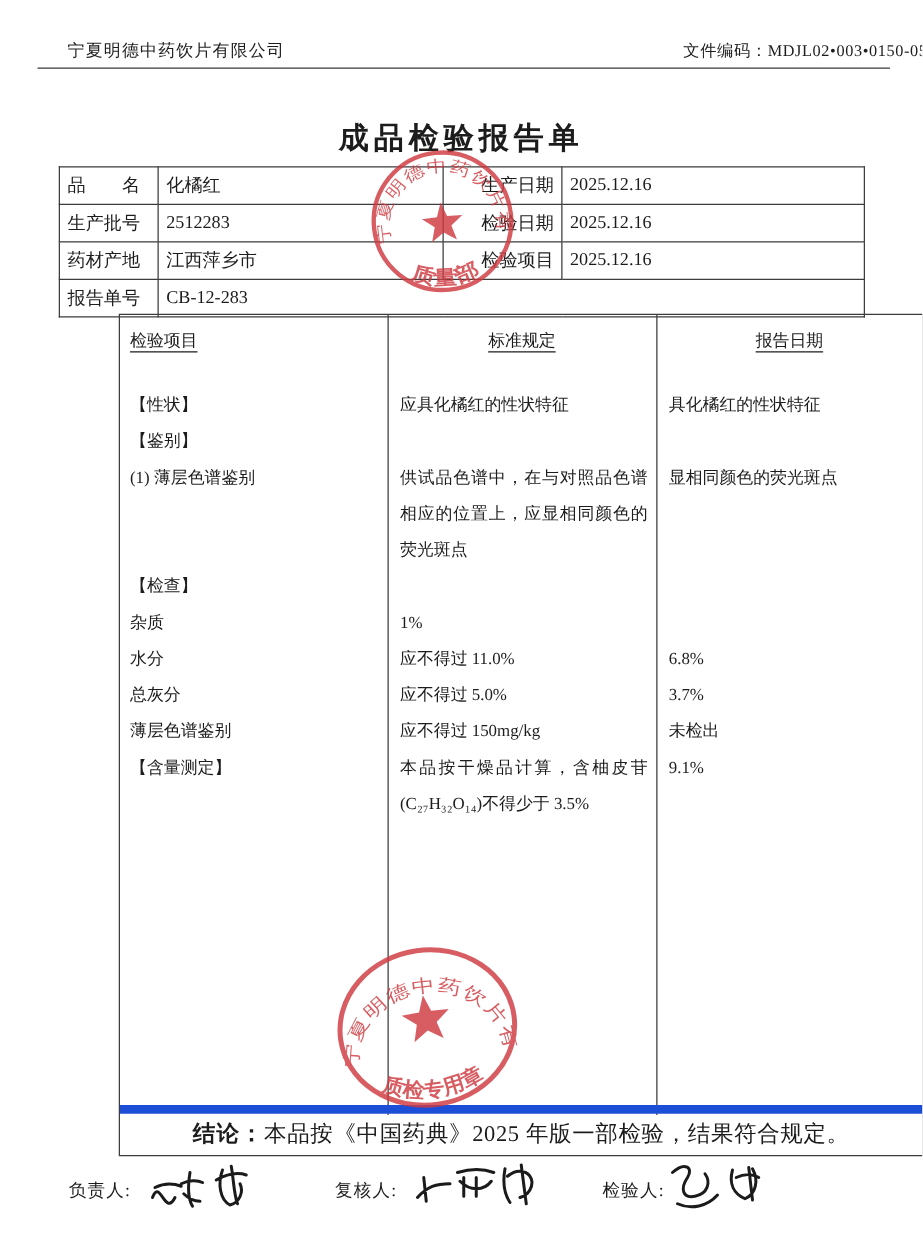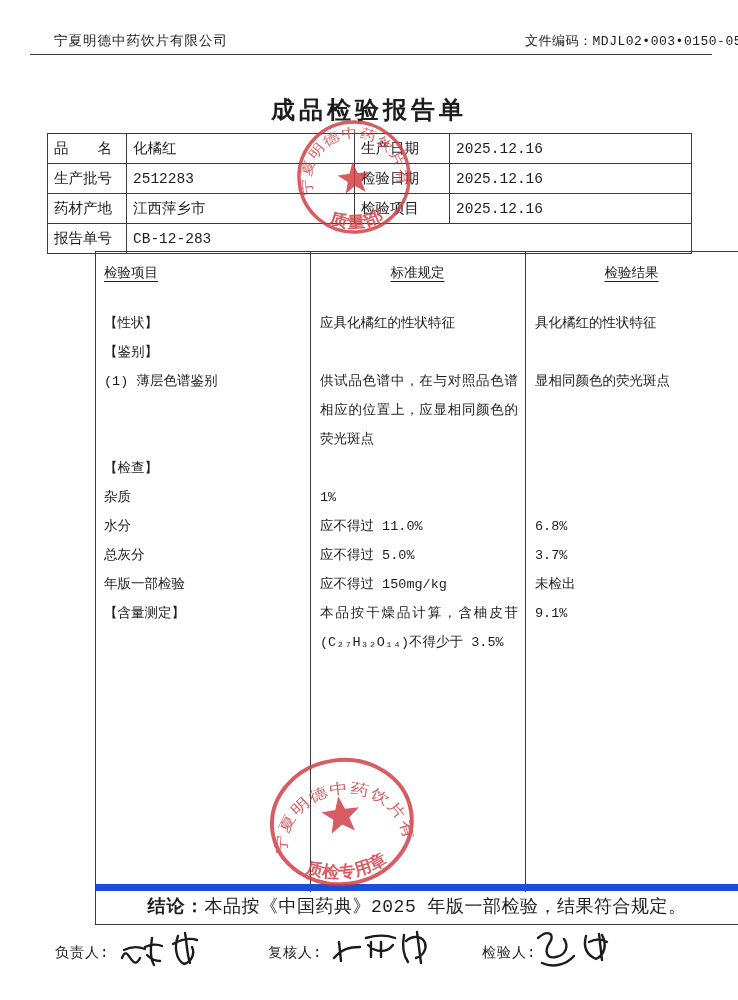--- a/index.html
+++ b/index.html
@@ -1,35 +1,35 @@
 <!DOCTYPE html>
 <html><head>
 <meta charset="utf-8">
 <style>
   html,body{margin:0;padding:0;background:#ffffff;}
   .page{
     position:relative;width:738px;height:1000px;background:#ffffff;
     overflow:hidden;
-    font-family:Liberation Mono, monospace;
+    font-family:Liberation Serif, serif;
     color:#1c1c1c;
   }
   
   .header{position:absolute;left:30px;top:30px;width:682px;height:24px;
     border-bottom:1.5px solid #3a3a3a;}
   .company{position:absolute;left:24px;top:2px;font-size:13.5px;letter-spacing:1px;}
   .doccode{position:absolute;right:-30px;top:2px;font-size:13px;white-space:nowrap;letter-spacing:.5px;}
   
   .title{position:absolute;left:0;top:84px;width:100%;text-align:center;
     font-size:24px;font-weight:bold;letter-spacing:4px;margin-top:10px;}
   
   table.info{position:absolute;left:47px;top:133px;border-collapse:collapse;
     width:644px;table-layout:fixed;font-size:14.5px;}
   table.info td{border:1px solid #3c3c3c;height:29px;padding:0 6px;white-space:nowrap;overflow:visible;}
   td.lab{padding-left:7px;}
-  td.lab2{text-align:left;padding:0 2px;}
+  td.lab2{text-align:right;padding:0 2px;}
   
   .report{position:absolute;left:47px;top:251px;width:644px;height:674px;
     border:1px solid #3c3c3c;box-sizing:border-box;font-size:13.5px;margin-left:48px;}
   .vline{position:absolute;top:0;width:0;height:640px;border-left:1px solid #3c3c3c;}
   .vl1{left:214px;} .vl2{left:429px;}
   .headrow{display:grid;grid-template-columns:214px 215px 213px;height:44px;}
   .headrow .h{padding-top:12px;}
   .headrow .h span{text-decoration:underline;text-underline-offset:4px;}
   .h.item{padding-left:8px;}
   .h.mid,.h.res{text-align:center;}
@@ -96,21 +96,21 @@
   </tbody>
     </table>
 
   <div class="report">
     <div class="vline vl1"></div>
     <div class="vline vl2"></div>
 
     <div class="headrow">
       <div class="h item"><span>检验项目</span></div>
       <div class="h mid"><span>标准规定</span></div>
-      <div class="h res"><span>检验结果</span></div>
+      <div class="h res"><span>报告日期</span></div>
     </div>
 
     <div class="tbody">
       <div class="r">
         <div class="c c1">【性状】</div>
         <div class="c c2">应具化橘红的性状特征</div>
         <div class="c c3">具化橘红的性状特征</div>
       </div>
       <div class="r">
         <div class="c c1">【鉴别】</div>
@@ -135,21 +135,21 @@
         <div class="c c1">水分</div>
         <div class="c c2">应不得过 11.0%</div>
         <div class="c c3">6.8%</div>
       </div>
       <div class="r">
         <div class="c c1">总灰分</div>
         <div class="c c2">应不得过 5.0%</div>
         <div class="c c3">3.7%</div>
       </div>
       <div class="r">
-        <div class="c c1">年版一部检验</div>
+        <div class="c c1">薄层色谱鉴别</div>
         <div class="c c2">应不得过 150mg/kg</div>
         <div class="c c3">未检出</div>
       </div>
       <div class="r">
         <div class="c c1">【含量测定】</div>
         <div class="c c2">本品按干燥品计算，含柚皮苷 (C₂₇H₃₂O₁₄)不得少于 3.5%</div>
         <div class="c c3">9.1%</div>
       </div>
     </div>
 

